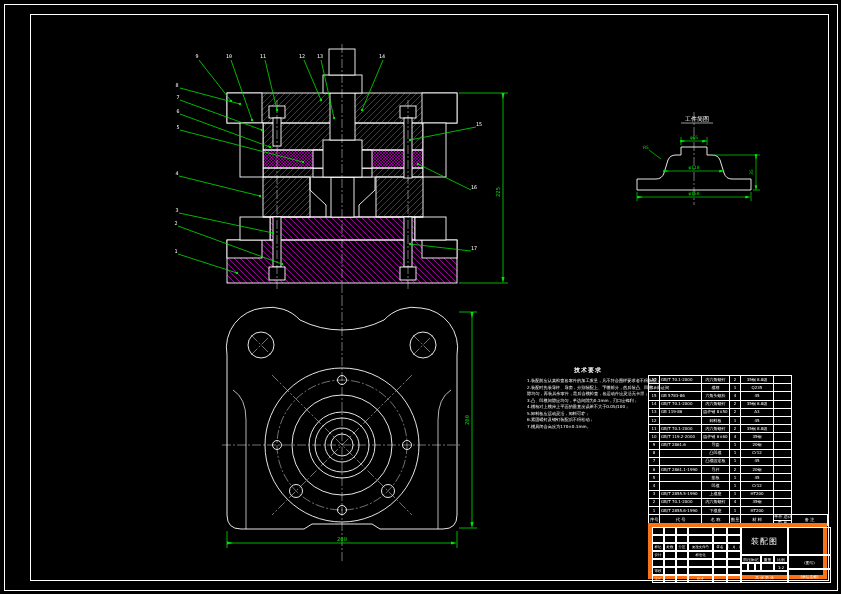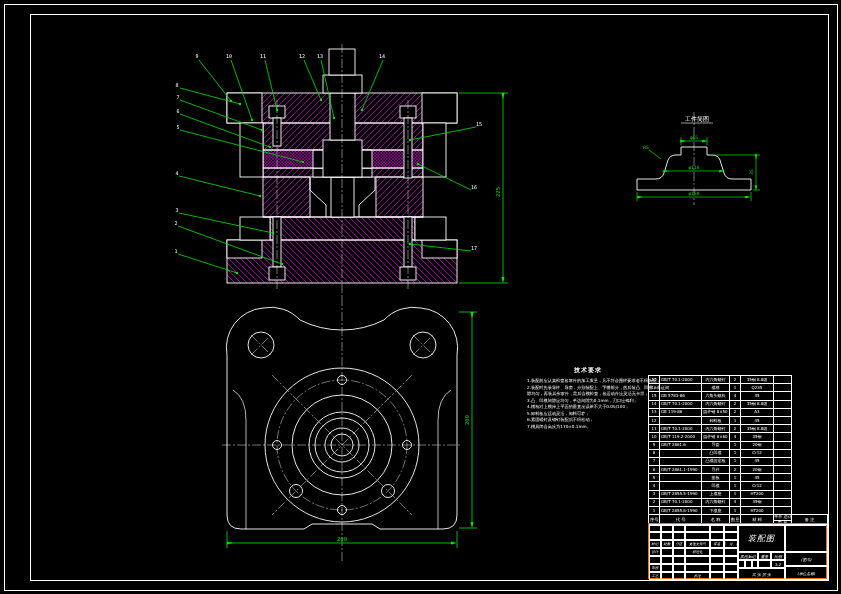--- a/index.html
+++ b/index.html
@@ -16,21 +16,21 @@
   
   #bom{left:648px;top:375px;width:179px;border-collapse:collapse;table-layout:fixed;}
   #bom td{border:0.8px solid #fff;font-size:4px;line-height:1;padding:0 1px;height:7.2px;
           color:#fff;text-align:center;overflow:hidden;white-space:nowrap;}
   #bom td.code{text-align:left;}
   #bom tr.hdr td{height:10px;font-size:4.2px;}
   .wcell{display:flex;flex-direction:column;justify-content:space-between;height:100%;}
   .wcell div{border-top:0.5px solid #fff;}
   .wcell div:first-child{border-top:none;}
   
-  #tblock{left:648px;top:523px;width:179px;height:56px;border:1px solid #f97316;box-sizing:border-box;font-style:italic;}
+  #tblock{left:648px;top:523px;width:179px;height:56px;border:4px solid #f97316;box-sizing:border-box;}
   .tb{position:absolute;border:0.6px solid #fff;box-sizing:border-box;font-size:3.8px;
       display:flex;align-items:center;justify-content:center;overflow:hidden;color:#fff;white-space:nowrap;}
   svg text{fill:#fff;font-family:"DejaVu Sans Mono","Liberation Mono",monospace;}
   svg text.g{fill:#00e400;}
 </style>
 </head>
 <body>
 
 <div id="sheet">
   <div class="abs" id="outer-border"></div>

